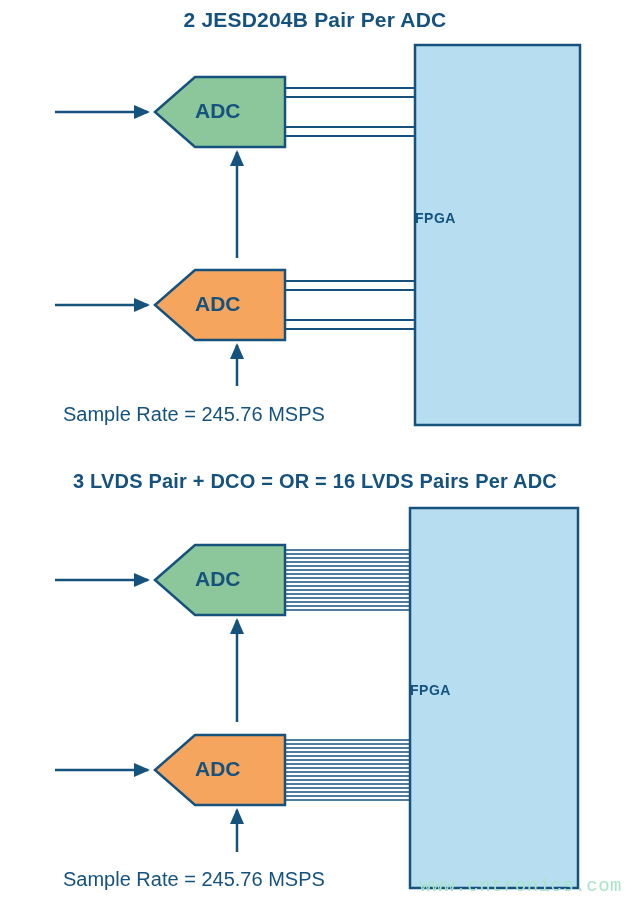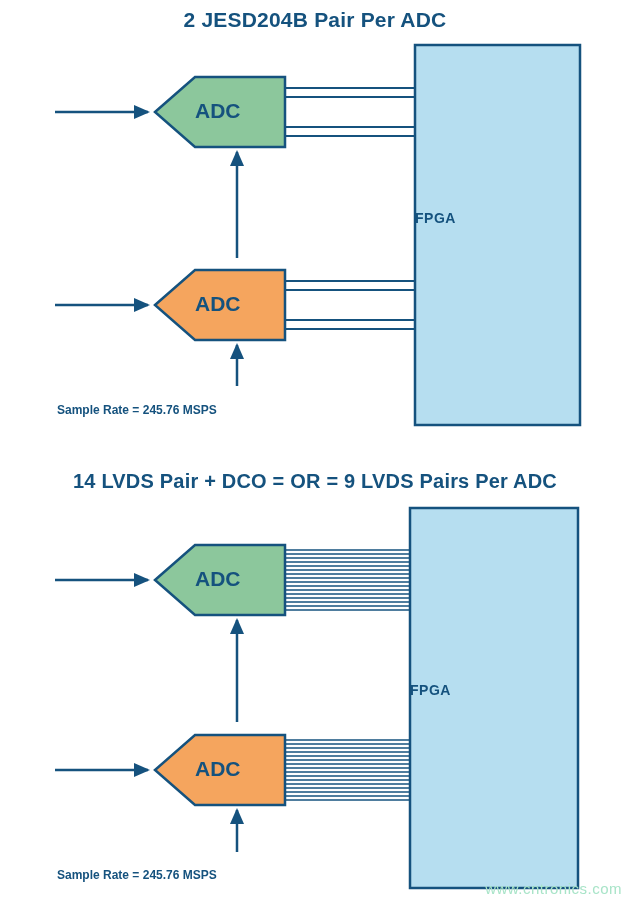--- a/index.html
+++ b/index.html
@@ -29,29 +29,30 @@
     text-align:center;color:var(--ink);
     font-size:21px;font-weight:bold;letter-spacing:.2px;
   }
   #p2 .title{top:20px;font-size:20px;}
   .blk-label{
     position:absolute;text-align:left;
     color:var(--ink);font-weight:bold;font-size:21px;
   }
   .fpga-label{font-size:14px;letter-spacing:.5px;}
   .sample{
-    position:absolute;left:57px;
-    color:var(--ink);font-weight:bold;font-size:12px;
+    position:absolute;left:63px;
+    color:var(--ink);font-weight:normal;font-size:20px;
   }
   #p1 .sample{top:403px;}
   #p2 .sample{top:418px;}
   .watermark{
     position:absolute;right:8px;bottom:3px;
-    color:var(--watermark);font-size:15px;letter-spacing:.5px;
+    color:var(--watermark);font-size:19px;letter-spacing:.5px;
     z-index:5;
+    font-family:Liberation Mono, monospace;
   }
   
   .fpga{fill:var(--fpga-blue);stroke:var(--ink);stroke-width:2.5;}
   .adc{stroke:var(--ink);stroke-width:2.5;stroke-linejoin:miter;}
   .green{fill:var(--adc-green);}
   .orange{fill:var(--adc-orange);}
   .arrow{stroke:var(--ink);stroke-width:2.5;}
   .wires line{stroke:var(--ink);stroke-width:2.2;}
   .dense line{stroke-width:1.7;}
   .ah{fill:var(--ink);}
@@ -94,21 +95,21 @@
       <line class="arrow" x1="237" y1="386" x2="237" y2="345" marker-end="url(#ah1)"></line>
     </svg>
 
     <div class="blk-label" style="left:195px;top:99px;width:90px">ADC</div>
     <div class="blk-label" style="left:195px;top:292px;width:90px">ADC</div>
     <div class="blk-label fpga-label" style="left:415px;top:210px;width:165px">FPGA</div>
     <div class="sample">Sample Rate = 245.76 MSPS</div>
   </section>
 
   <section class="panel" id="p2">
-    <h2 class="title">14 LVDS Pair + DCO = OR = 9 LVDS Pairs Per ADC</h2>
+    <h2 class="title">3 LVDS Pair + DCO = OR = 16 LVDS Pairs Per ADC</h2>
     <svg width="630" height="450" viewBox="0 0 630 450">
       <defs>
         <marker id="ah2" markerUnits="userSpaceOnUse" markerWidth="16" markerHeight="14" refX="14" refY="7" orient="auto">
           <polygon class="ah" points="0,0 16,7 0,14"></polygon>
         </marker>
       </defs>
 
       <rect class="fpga" x="410" y="58" width="168" height="380"></rect>
 
       <g id="bund2a" class="wires dense">

